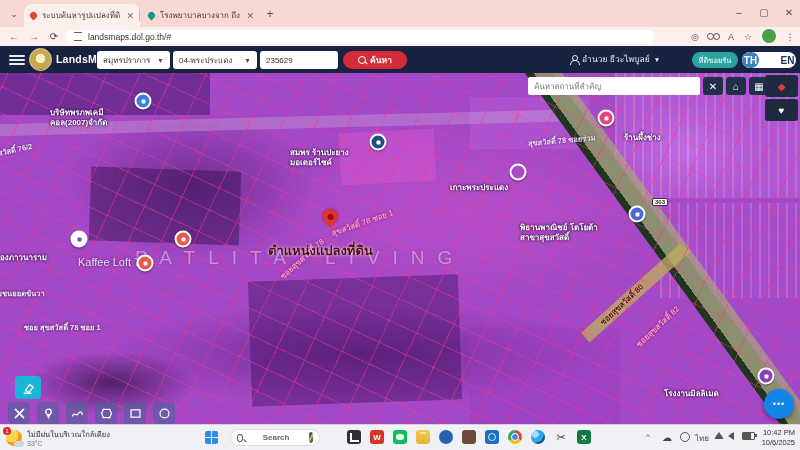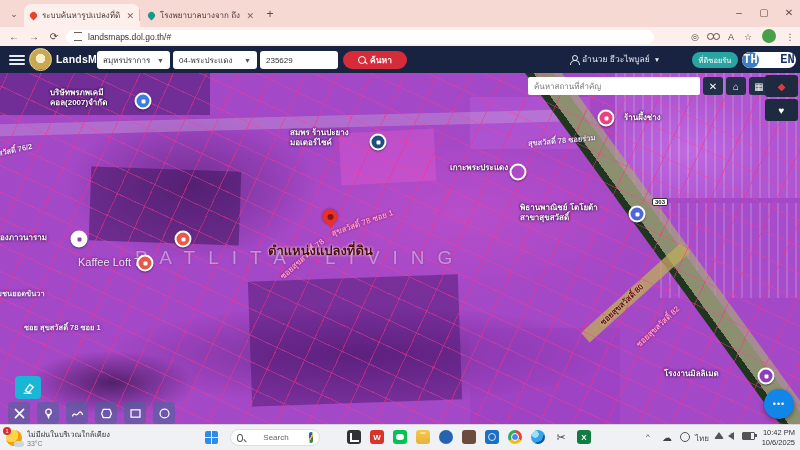--- a/index.html
+++ b/index.html
@@ -50,21 +50,21 @@
     display:flex;align-items:center;justify-content:center;color:#fff;font-size:8.5px;font-weight:bold;gap:4px;}
   .mag{width:6px;height:6px;border:1.4px solid #fff;border-radius:50%;position:relative;flex:0 0 auto;}
   .mag::after{content:"";position:absolute;left:5px;top:5px;width:3.5px;height:1.4px;background:#fff;transform:rotate(45deg);border-radius:1px;}
   #user-area{position:absolute;left:570px;top:52px;display:flex;align-items:center;color:#e9edf5;font-size:8.5px;gap:4px;}
   .person{width:8px;height:8px;position:relative;display:inline-block;}
   .person::before{content:"";position:absolute;left:2px;top:0;width:4px;height:4px;border:1.2px solid #e9edf5;border-radius:50%;}
   .person::after{content:"";position:absolute;left:0;top:5px;width:8px;height:4px;border:1.2px solid #e9edf5;border-bottom:none;border-radius:5px 5px 0 0;}
   #btn-myland{position:absolute;left:692px;top:52px;width:46px;height:16px;background:#2aa4a0;border-radius:9px;
     display:flex;align-items:center;justify-content:center;color:#fff;font-size:7.5px;}
   #lang{position:absolute;left:742px;top:52px;width:54px;height:16px;background:#fff;border-radius:9px;display:flex;overflow:hidden;}
-  #lang span{flex:1;display:flex;align-items:center;justify-content:center;font-size:12px;font-weight:bold;font-family:Liberation Mono, monospace;}
+  #lang span{flex:1;display:flex;align-items:center;justify-content:center;font-size:10px;font-weight:bold;}
   #lang .th{background:#3c7fc0;color:#fff;border-radius:9px;}
   #lang .en{color:#17315c;margin-left:20px;}
 
   
   #map{position:absolute;top:73px;left:0;width:800px;height:352px;overflow:hidden;background:#a348c6;}
   #map-base{position:absolute;inset:0;
     background:
      radial-gradient(closest-side at 14% 88%, rgba(26,6,46,.6), transparent 75%),
      radial-gradient(closest-side at 45% 80%, rgba(56,14,88,.45), transparent 70%),
      radial-gradient(closest-side at 24% 32%, rgba(52,16,82,.45), transparent 65%),
@@ -76,21 +76,21 @@
     background:
      repeating-linear-gradient(115deg, rgba(255,45,130,.5) 0 1px, transparent 1px 30px),
      repeating-linear-gradient(25deg, rgba(255,60,150,.42) 0 1px, transparent 1px 24px);}
   #road-main{position:absolute;left:657px;top:-53px;width:30px;height:460px;transform:rotate(-36deg);
     background:linear-gradient(90deg, rgba(24,52,22,.95) 0 7px, #8d9070 7px 23px, rgba(170,160,130,.75) 23px 30px);}
   #road-top{position:absolute;left:-5px;top:44px;width:565px;height:12px;transform:rotate(-1.5deg);background:rgba(196,156,216,.45);}
   #road-soi80{position:absolute;left:629px;top:152px;width:13px;height:135px;transform:rotate(48deg);background:rgba(189,169,95,.8);}
   #watermark{position:absolute;left:135px;top:174px;font-size:19px;color:rgba(243,234,250,.5);
     letter-spacing:13px;word-spacing:9px;white-space:nowrap;text-shadow:0 0 2px rgba(90,20,120,.4);}
   .mlabel{position:absolute;white-space:pre-line;line-height:1.3;transform-origin:0 50%;}
-  .poi{font-size:8px;font-weight:bold;color:#fff;text-shadow:0 0 3px rgba(40,0,60,.95),0 0 2px rgba(40,0,60,.9);}
+  .poi{font-size:8px;font-weight:bold;color:#fff;text-shadow:0 0 3px rgba(40,0,60,.95),0 0 2px rgba(40,0,60,.9);margin-top:20px;}
   .poi-sm{font-size:7.5px;font-weight:bold;color:#f4edfa;text-shadow:0 0 3px rgba(40,0,60,.95);}
   .kaffee{font-size:11px;color:rgba(238,230,246,.95);text-shadow:0 0 3px rgba(50,10,70,.8);}
   .st{font-size:7.5px;font-weight:bold;color:#f1e6fb;text-shadow:0 0 2px rgba(60,5,80,.95);}
   .stpink{font-size:8px;font-weight:bold;color:#ff9ad2;text-shadow:0 0 2px rgba(110,5,70,.95);}
   .stroad{font-size:8px;font-weight:bold;color:#5a1010;text-shadow:0 0 2px rgba(255,240,180,.85);}
   .mkr{position:absolute;width:13px;height:13px;border-radius:50%;border:2px solid #fff;
     transform:translate(-50%,-50%);box-shadow:0 1px 2px rgba(0,0,0,.45);}
   .mkr::after{content:"";position:absolute;left:50%;top:50%;width:4px;height:4px;border-radius:1px;background:#fff;transform:translate(-50%,-50%);}
   .mk-blue{background:#3d7de0;} .mk-navy{background:#1f4f7a;} .mk-pink{background:#e8437c;}
   .mk-red{background:#e85a47;} .mk-purple{background:#8a41b8;} .mk-bluedark{background:#4d66d8;}
@@ -130,21 +130,21 @@
     background:radial-gradient(circle at 35% 35%, #fcd34d 0 45%, #f59e0b 46% 100%);}
   #wicon::after{content:"";position:absolute;right:-2px;bottom:-1px;width:10px;height:6px;border-radius:4px;background:#cfd6df;}
   #wbadge{position:absolute;left:-3px;top:-3px;width:8px;height:8px;border-radius:50%;background:#d92b2b;color:#fff;
     font-size:5.5px;display:flex;align-items:center;justify-content:center;z-index:2;}
   #wtxt1{font-size:7.5px;color:#333;max-width:92px;white-space:nowrap;overflow:hidden;text-overflow:ellipsis;}
   #wtxt2{font-size:7px;color:#777;}
   #start{position:absolute;left:205px;top:6px;width:13px;height:13px;
     background:linear-gradient(90deg, transparent 0 46%, #eff1f5 46% 54%, transparent 54%),
                linear-gradient(0deg, transparent 0 46%, #eff1f5 46% 54%, transparent 54%), #2e8be6;border-radius:2px;}
   #tb-search{position:absolute;left:230px;top:4px;width:90px;height:17px;background:#fff;border:1px solid #dcdcdc;
-    border-radius:9px;display:flex;align-items:center;padding:0 6px;box-sizing:border-box;gap:20px;}
+    border-radius:9px;display:flex;align-items:center;padding:0 6px;box-sizing:border-box;gap:20px;font-weight:bold;}
   #tb-search .mag{border-color:#555;} #tb-search .mag::after{background:#555;}
   #tb-search span{font-size:8px;color:#666;flex:1;}
   #tb-search .widget-img{width:20px;height:11px;border-radius:3px;
     background:linear-gradient(120deg,#2b5fae 0 40%,#e8b23c 40% 60%,#3a7f4f 60%);}
   .tb-icon{position:absolute;top:5px;width:14px;height:14px;border-radius:3px;display:flex;align-items:center;justify-content:center;
     font-size:8px;font-weight:bold;color:#fff;}
   .ic-dark{background:#2f3136;} .ic-dark::after{content:"";width:7px;height:7px;border-left:2px solid #fff;border-bottom:2px solid #fff;}
   .ic-red{background:#d8352a;} 
   .ic-line{background:#06c255;} .ic-line::after{content:"";width:8px;height:6px;background:#fff;border-radius:3px;}
   .ic-folder{background:linear-gradient(#f2c94c,#e8b23c);} .ic-folder::after{content:"";position:relative;top:-4px;width:6px;height:2px;background:#f8e08e;border-radius:1px;}

